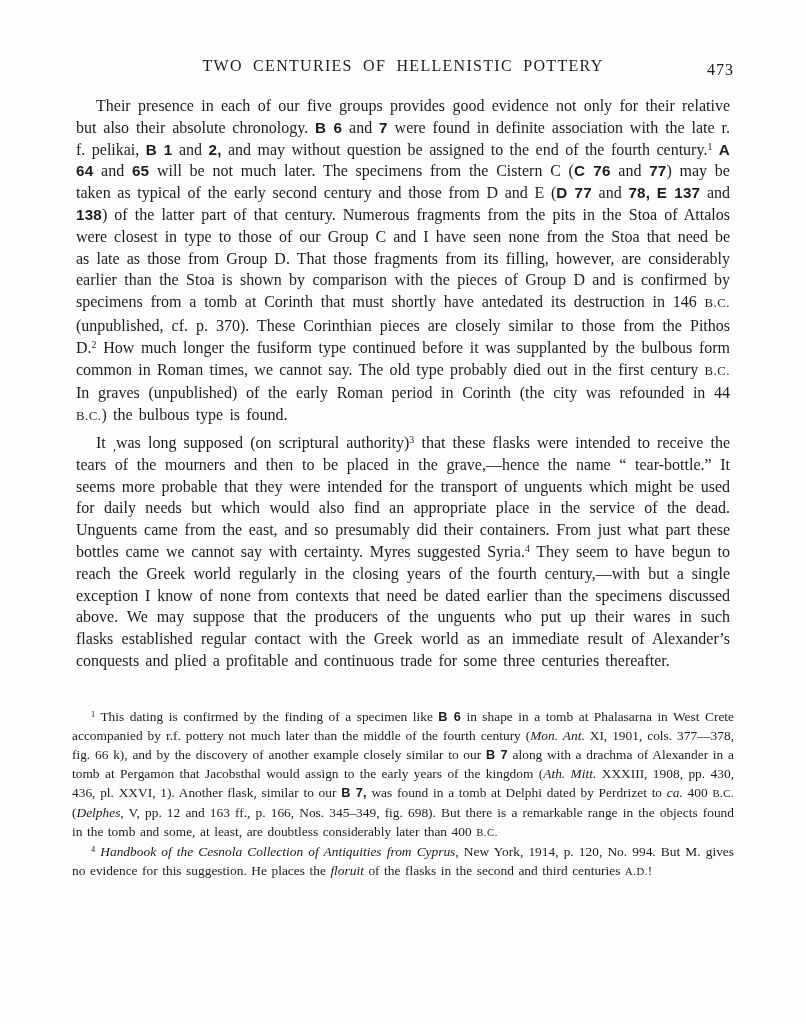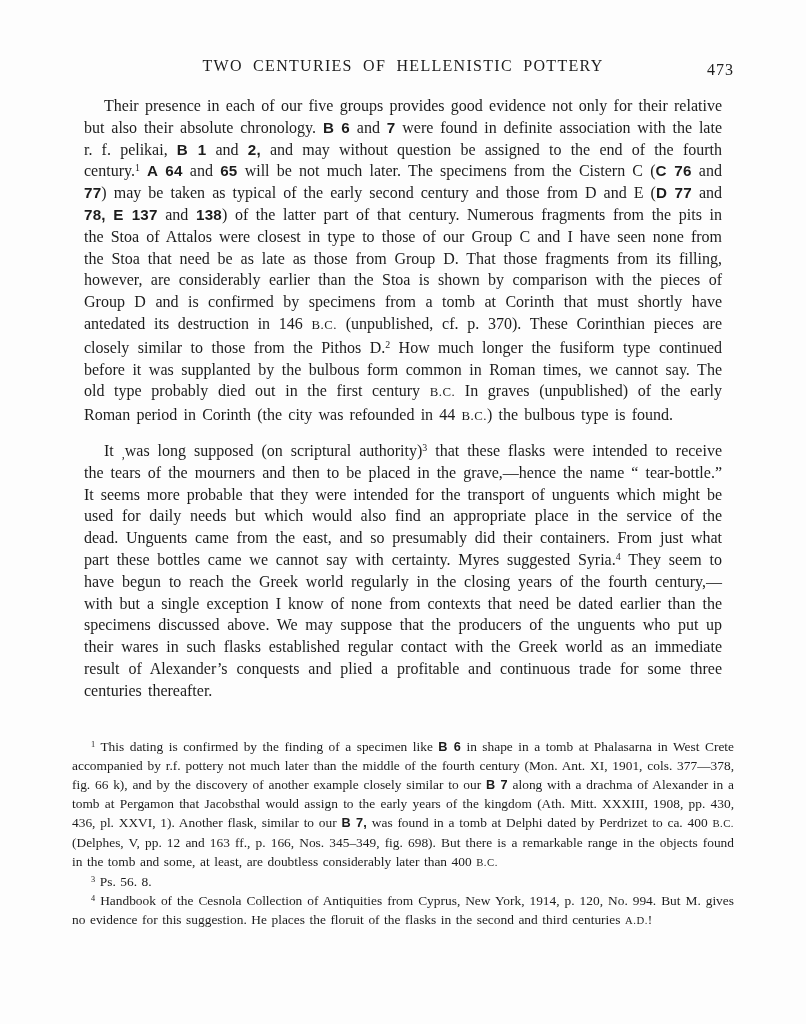--- a/index.html
+++ b/index.html
@@ -37,21 +37,21 @@
   }
   .pagenum {
     position: absolute;
     right: 0;
     top: 4px;
     font-size: 16px;
     line-height: 17px;
     letter-spacing: 1px;
   }
   .bodytext p.para {
-    margin: 12px;
+    margin: 4px;
     text-align: justify;
     text-indent: 20px;
     font-size: 16px;
     line-height: 21.8px;
     word-spacing: 2.2px;
   }
   .footnotes {
     margin-top: 35px;
   }
   .footnotes p.fnote {
@@ -62,21 +62,21 @@
     line-height: 19px;
     word-spacing: 1.2px;
   }
   
   .seg-b {
     font-family: "Liberation Sans", sans-serif;
     font-weight: bold;
     font-size: 0.95em;
     letter-spacing: 0.2px;
   }
-  .seg-i { }
+  .seg-i { font-style: italic; }
   .seg-sc {
     font-size: 0.8em;
     letter-spacing: 0.5px;
   }
   .seg-sup {
     font-size: 0.62em;
     vertical-align: 0.5em;
     line-height: 0;
   }
   .seg-low {
@@ -95,17 +95,16 @@
     <div class="pagenum">473</div>
   </div>
 
   <div class="bodytext">
     <p class="para"><span>Their presence in each of our five groups provides good evidence not only for their relative but also their absolute chronology. </span><span class="seg-b">B 6</span><span> and </span><span class="seg-b">7</span><span> were found in definite association with the late r. f. pelikai, </span><span class="seg-b">B 1</span><span> and </span><span class="seg-b">2,</span><span> and may without question be assigned to the end of the fourth century.</span><span class="seg-sup">1</span><span> </span><span class="seg-b">A 64</span><span> and </span><span class="seg-b">65</span><span> will be not much later. The specimens from the Cistern C (</span><span class="seg-b">C 76</span><span> and </span><span class="seg-b">77</span><span>) may be taken as typical of the early second century and those from D and E (</span><span class="seg-b">D 77</span><span> and </span><span class="seg-b">78,</span><span> </span><span class="seg-b">E 137</span><span> and </span><span class="seg-b">138</span><span>) of the latter part of that century. Numerous fragments from the pits in the Stoa of Attalos were closest in type to those of our Group C and I have seen none from the Stoa that need be as late as those from Group D. That those fragments from its filling, however, are considerably earlier than the Stoa is shown by comparison with the pieces of Group D and is confirmed by specimens from a tomb at Corinth that must shortly have antedated its destruction in 146 </span><span class="seg-sc">B.C.</span><span> (unpublished, cf. p. 370). These Corinthian pieces are closely similar to those from the Pithos D.</span><span class="seg-sup">2</span><span> How much longer the fusiform type continued before it was supplanted by the bulbous form common in Roman times, we cannot say. The old type probably died out in the first century </span><span class="seg-sc">B.C.</span><span> In graves (unpublished) of the early Roman period in Corinth (the city was refounded in 44 </span><span class="seg-sc">B.C.</span><span>) the bulbous type is found.</span></p>
     <p class="para"><span>It </span><span class="seg-low">,</span><span>was long supposed (on scriptural authority)</span><span class="seg-sup">3</span><span> that these flasks were intended to receive the tears of the mourners and then to be placed in the grave,—hence the name “ tear-bottle.” It seems more probable that they were intended for the transport of unguents which might be used for daily needs but which would also find an appropriate place in the service of the dead. Unguents came from the east, and so presumably did their containers. From just what part these bottles came we cannot say with certainty. Myres suggested Syria.</span><span class="seg-sup">4</span><span> They seem to have begun to reach the Greek world regularly in the closing years of the fourth century,—with but a single exception I know of none from contexts that need be dated earlier than the specimens discussed above. We may suppose that the producers of the unguents who put up their wares in such flasks established regular contact with the Greek world as an immediate result of Alexander’s conquests and plied a profitable and continuous trade for some three centuries thereafter.</span></p>
   </div>
 
   <div class="footnotes">
     <p class="fnote"><span class="seg-sup">1</span><span> This dating is confirmed by the finding of a specimen like </span><span class="seg-b">B 6</span><span> in shape in a tomb at Phalasarna in West Crete accompanied by r.f. pottery not much later than the middle of the fourth century (</span><span class="seg-i">Mon. Ant.</span><span> XI, 1901, cols. 377—378, fig. 66 k), and by the discovery of another example closely similar to our </span><span class="seg-b">B 7</span><span> along with a drachma of Alexander in a tomb at Pergamon that Jacobsthal would assign to the early years of the kingdom (</span><span class="seg-i">Ath. Mitt.</span><span> XXXIII, 1908, pp. 430, 436, pl. XXVI, 1). Another flask, similar to our </span><span class="seg-b">B 7,</span><span> was found in a tomb at Delphi dated by Perdrizet to </span><span class="seg-i">ca.</span><span> 400 </span><span class="seg-sc">B.C.</span><span> (</span><span class="seg-i">Delphes</span><span>, V, pp. 12 and 163 ff., p. 166, Nos. 345–349, fig. 698). But there is a remarkable range in the objects found in the tomb and some, at least, are doubtless considerably later than 400 </span><span class="seg-sc">B.C.</span></p>
-    <p class="fnote"><span class="seg-sup">3</span><span> </span><span class="seg-i">Ps.</span><span> 56. 8.</span></p>
     <p class="fnote"><span class="seg-sup">4</span><span> </span><span class="seg-i">Handbook of the Cesnola Collection of Antiquities from Cyprus</span><span>, New York, 1914, p. 120, No. 994. But M. gives no evidence for this suggestion. He places the </span><span class="seg-i">floruit</span><span> of the flasks in the second and third centuries </span><span class="seg-sc">A.D.</span><span>!</span></p>
   </div>
 
 </div>
 
 </body></html>

